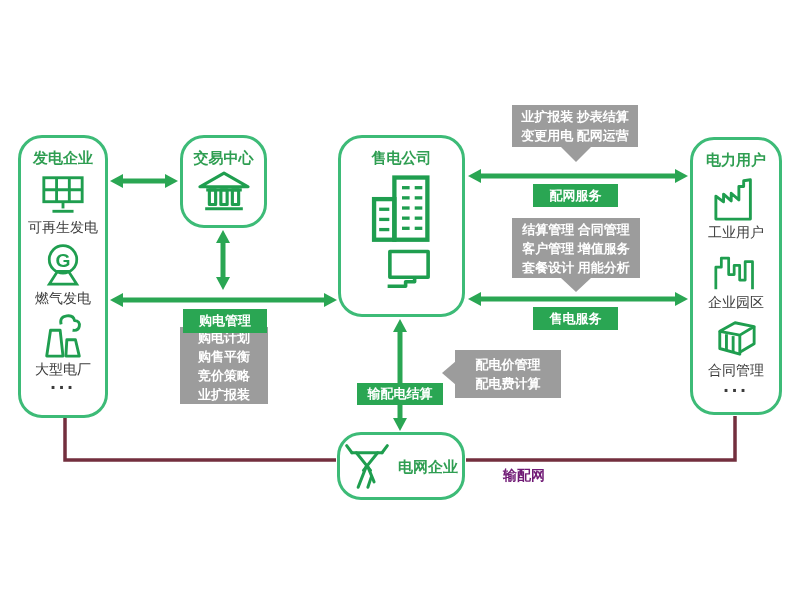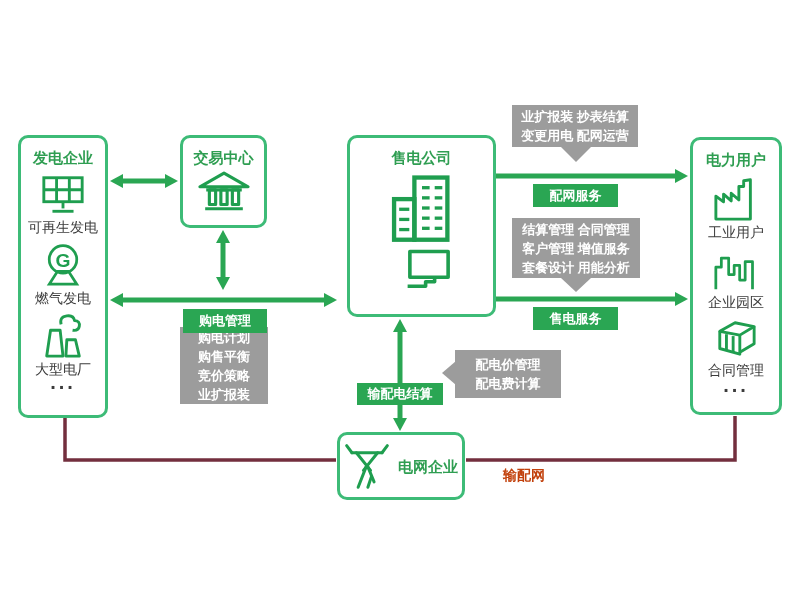--- a/index.html
+++ b/index.html
@@ -11,21 +11,21 @@
     --maroon:#732f3e;
     --text-dark:#3b3b3b;
   }
   html,body{margin:0;padding:0;background:#ffffff;}
   body{font-family:"Liberation Sans","DejaVu Sans",sans-serif;}
   #stage{position:relative;width:800px;height:600px;background:#fff;overflow:hidden;}
   #overlay{position:absolute;left:0;top:0;z-index:1;}
 
   .node{
     position:absolute;z-index:2;background:#fff;
-    border:3px solid var(--green-border);border-radius:10px;
+    border:3px solid var(--green-border);border-radius:24px;
     display:flex;flex-direction:column;align-items:center;
     box-sizing:border-box;
   }
   .node-title{
     color:var(--green-text);font-weight:bold;font-size:15px;line-height:1;
     margin-top:12px;white-space:nowrap;
   }
   .item{display:flex;flex-direction:column;align-items:center;}
   .item-label{font-size:14px;color:var(--text-dark);line-height:1;margin-top:4px;white-space:nowrap;}
   .icon{color:var(--icon-green);display:block;}
@@ -36,21 +36,21 @@
     font-weight:bold;font-size:13px;display:flex;align-items:center;justify-content:center;
     white-space:nowrap;box-sizing:border-box;margin-top:19px;
   }
   .graybox{
     position:absolute;z-index:2;background:var(--gray);color:#fff;
     font-weight:bold;font-size:13px;line-height:19px;text-align:center;
     display:flex;flex-direction:column;justify-content:center;
     box-sizing:border-box;white-space:nowrap;
   }
   .floatlabel{
-    position:absolute;z-index:2;color:#c2410c;font-size:14px;font-weight:bold;white-space:nowrap;
+    position:absolute;z-index:2;color:#701a75;font-size:14px;font-weight:bold;white-space:nowrap;
   }
   .grid-node{flex-direction:row;justify-content:center;gap:8px;}
   .grid-node .node-title{margin-top:0;}
 </style>
 </head>
 <body>
 
 <div id="stage">
 
   <svg id="overlay" width="800" height="600" viewBox="0 0 800 600">
@@ -137,21 +137,21 @@
         <path d="M3,17 L26,4 L49,17 Z"></path>
         <line x1="9" y1="20" x2="43" y2="20"></line>
         <rect x="12" y="20" width="6" height="14"></rect>
         <rect x="23" y="20" width="6" height="14"></rect>
         <rect x="34" y="20" width="6" height="14"></rect>
         <line x1="8" y1="38" x2="44" y2="38"></line>
       </g>
     </svg>
   </div>
 
-  <div class="node" style="left:347px;top:135px;width:149px;height:182px;">
+  <div class="node" style="left:338px;top:135px;width:127px;height:182px;">
     <div class="node-title">售电公司</div>
     <svg class="icon" width="66" height="74" viewBox="0 0 52 58" style="margin-top:6px;">
       <g fill="none" stroke="currentColor" stroke-width="3.4">
         <rect x="4" y="22" width="16" height="32"></rect>
         <rect x="20" y="5" width="26" height="49"></rect>
       </g>
       <g stroke="currentColor" stroke-width="2.6">
         <line x1="26" y1="13" x2="32" y2="13"></line>
           <line x1="36" y1="13" x2="42" y2="13"></line>
         <line x1="26" y1="21" x2="32" y2="21"></line>

